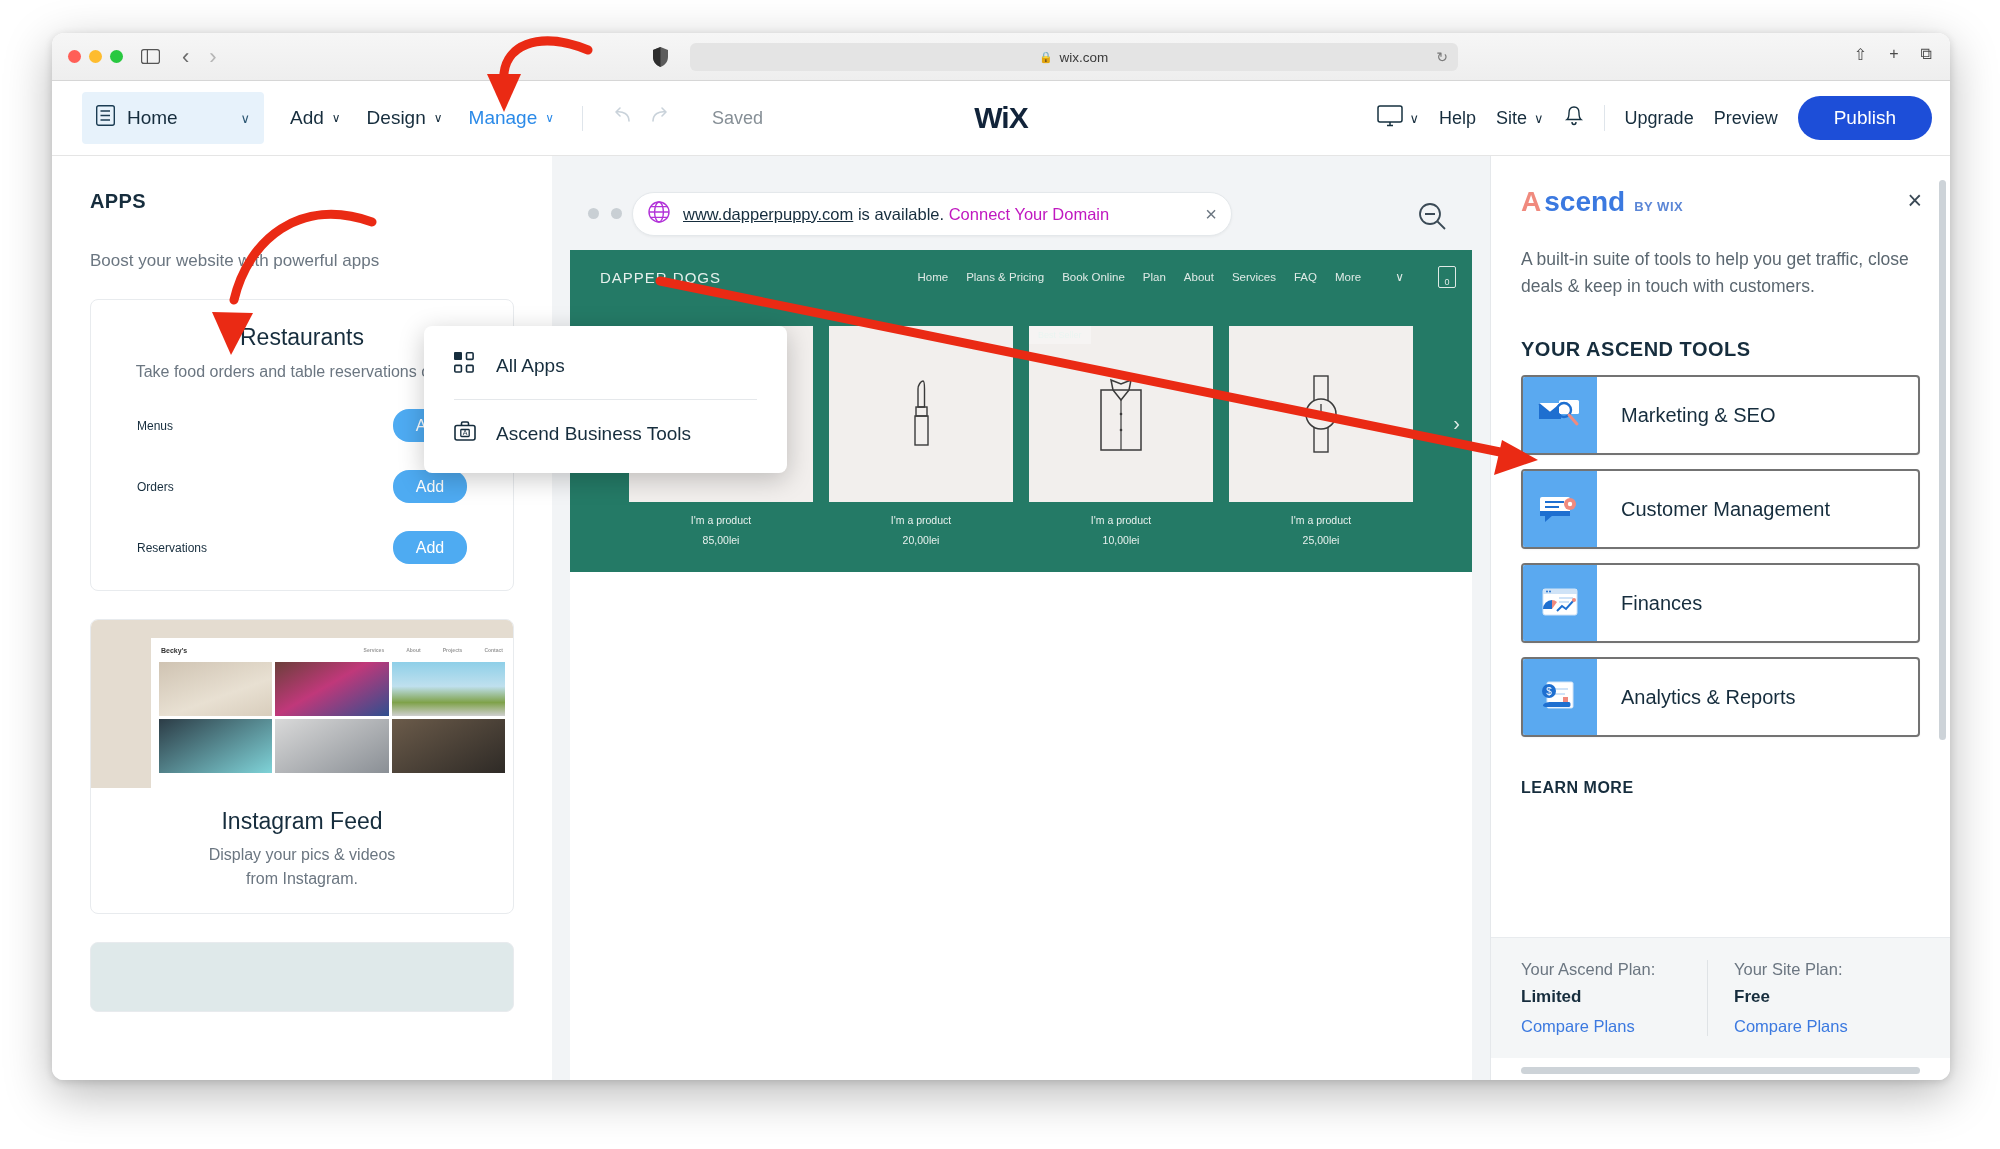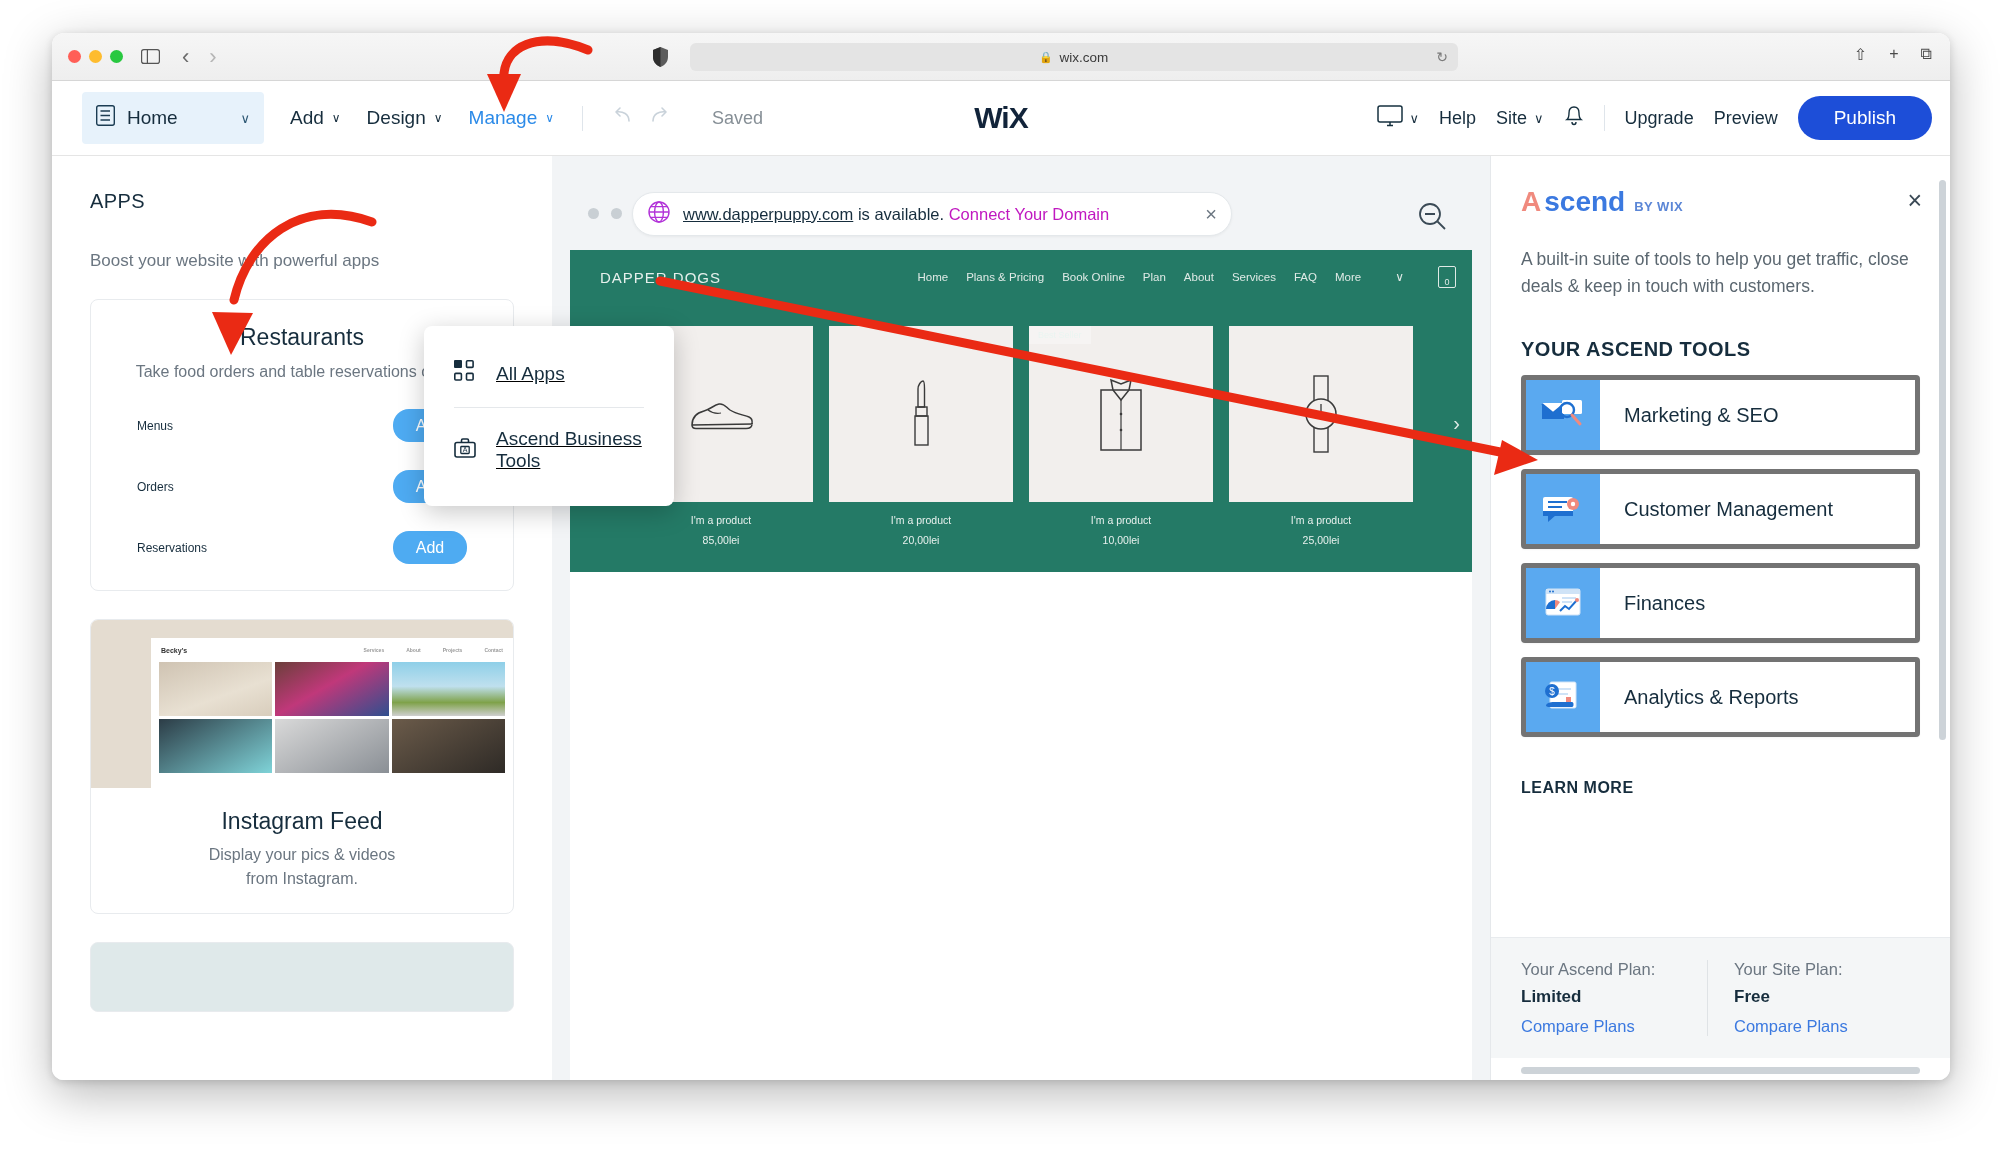--- a/index.html
+++ b/index.html
@@ -100,21 +100,21 @@
   }
 
   
   #content { position: relative; height: 924px; background: #f2f4f6; display: flex; }
 
   
   #apps-panel {
     width: 500px; background: #ffffff; height: 100%;
     padding: 34px 38px 0 38px; position: relative; overflow: hidden;
   }
-  #apps-title { font-size: 20px; font-weight: normal; color: #162d3d; letter-spacing: .4px; }
+  #apps-title { font-size: 20px; font-weight: bold; color: #162d3d; letter-spacing: .4px; }
   #apps-sub { margin-top: 38px; font-size: 17px; color: #6b7681; }
 
   .app-card {
     margin-top: 28px; background: #fff; border: 1px solid #e8ebee;
     border-radius: 8px; padding: 24px 24px 26px 24px; text-align: center;
   }
   .app-card h3 { font-size: 23px; font-weight: normal; color: #162d3d; }
   .app-card p.desc { margin-top: 12px; font-size: 16px; color: #6b7681; }
   .app-row {
     display: flex; align-items: center; justify-content: space-between;
@@ -139,24 +139,24 @@
   .pg3 { background: linear-gradient(180deg,#8ecfe8 0%,#bfe0ee 45%,#7fa24a 75%,#cfcfcf 100%); }
   .pg4 { background: linear-gradient(150deg,#2c3c46 0%,#7fd3d8 100%); }
   .pg5 { background: linear-gradient(150deg,#d9d9d9 0%,#8a8f95 100%); }
   .pg6 { background: linear-gradient(150deg,#6b5b4a 0%,#2e2a26 100%); }
   .promo-title { text-align:center; font-size: 23px; color:#162d3d; margin-top: 20px; }
   .promo-desc { text-align:center; font-size: 16px; color:#6b7681; margin-top: 8px; line-height: 1.5; padding-bottom: 22px;}
   .promo-card2 { margin-top: 28px; border: 1px solid #e8ebee; border-radius: 8px; overflow:hidden; height: 70px; background:#dfe9ea;}
 
   
   #dropdown {
-    position: absolute; left: 372px; top: 170px; width: 250px;
+    position: absolute; left: 372px; top: 170px; width: 363px;
     background: #fff; border-radius: 8px;
     box-shadow: 0 6px 26px rgba(0,0,0,0.22);
-    padding: 18px 0; z-index: 60; text-decoration: underline;
+    padding: 10px 0; z-index: 60;
   }
   .dd-item { display: flex; align-items: center; gap: 20px; padding: 16px 30px; font-size: 19px; color: #162d3d; cursor: pointer; }
   .dd-div { height: 1px; background: #e5e8eb; margin: 4px 30px; }
 
   
   #stage { flex: 1; position: relative; padding: 22px 18px 0 18px; }
   #stage-inner { position: relative; height: 100%; }
 
   #domainbar {
     position: absolute; left: 62px; top: 14px; width: 600px; height: 44px;
@@ -229,21 +229,21 @@
     border-left: 1px solid #e5e8eb; padding: 30px 30px 0 30px; overflow: hidden;
   }
   #ascend-logo { display: flex; align-items: baseline; gap: 9px; }
   .asc-a { font-size: 28px; font-weight: bold; color: #f08a7e; }
   .asc-rest { font-size: 28px; font-weight: bold; color: #3b79e0; margin-left: -6px;}
   .asc-by { font-size: 13px; font-weight: bold; color: #5b86d6; letter-spacing: .5px; }
   #asc-close { position: absolute; right: 28px; top: 30px; font-size: 25px; color: #3b4a56; cursor:pointer;}
   #asc-desc { margin-top: 28px; font-size: 17.5px; color: #5b6770; line-height: 1.55; }
   .asc-section { margin-top: 38px; font-size: 20px; font-weight: bold; color: #162d3d; letter-spacing: .5px; }
 
-  .tool { margin-top: 14px; display: flex; align-items: stretch; border: 5px solid #737373; border-radius: 4px; overflow: hidden; background: #fff; cursor: pointer; box-shadow: 0 1px 2px rgba(0,0,0,.04);}
+  .tool { margin-top: 14px; display: flex; align-items: stretch; border: 2px solid #737373; border-radius: 4px; overflow: hidden; background: #fff; cursor: pointer; box-shadow: 0 1px 2px rgba(0,0,0,.04);}
   .tool .ico { width: 74px; background: #5aa9f0; display: flex; align-items: center; justify-content: center; }
   .tool .name { flex: 1; display: flex; align-items: center; padding-left: 24px; font-size: 20px; color: #162d3d; }
   .tool-wrap { height: 80px; }
 
   #learn { margin-top: 42px; font-size: 16px; font-weight: bold; color: #162d3d; letter-spacing: .5px; }
 
   #plans {
     position: absolute; left: 0; right: 0; bottom: 22px;
     background: #f4f6f7; border-top: 1px solid #e8ebee;
     display: flex; padding: 22px 30px;

